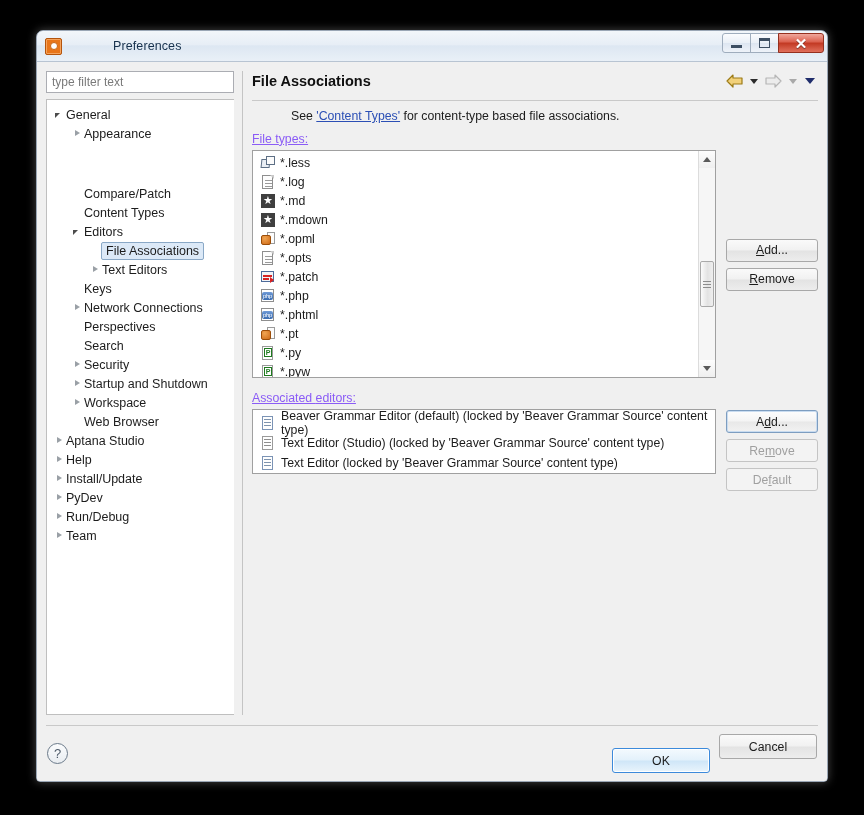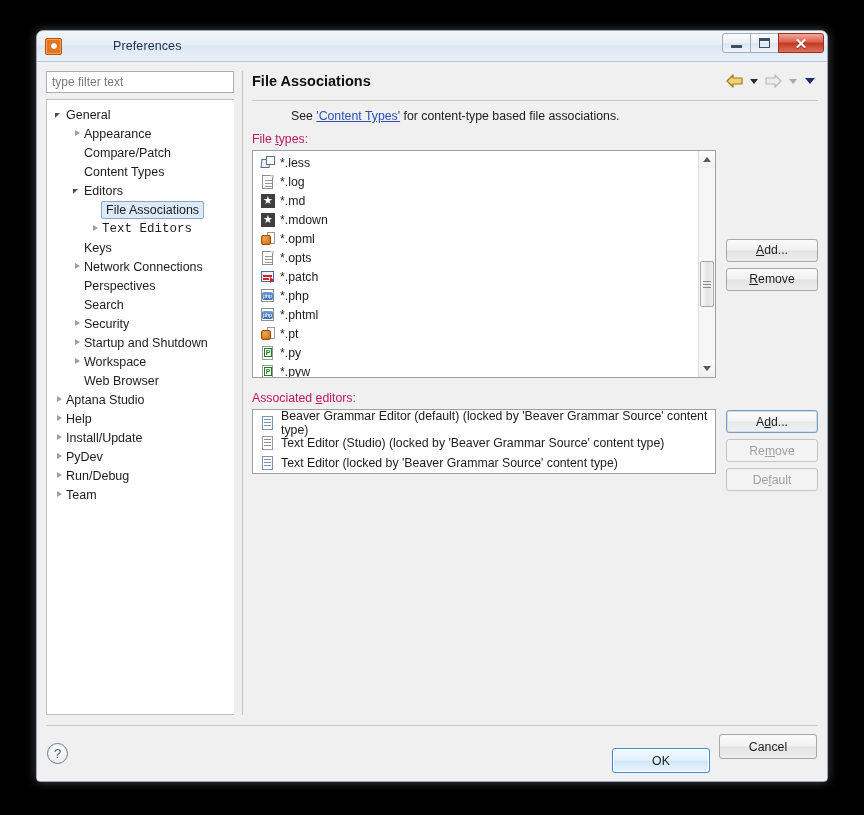--- a/index.html
+++ b/index.html
@@ -234,22 +234,23 @@
   .hint-line {
     font-size: 12.3px;
     color: #1c1c1c;
     margin-bottom: 9px;
     margin-left: 39px;
   }
   .hint-line a { color: #2b4fb5; text-decoration: underline; cursor: pointer; }
 
   .section-label {
     font-size: 12.3px;
-    color: #be185d;
+    color: #8b5cf6;
     margin-bottom: 4px;
+    text-decoration: underline;
   }
   .section-label u { text-decoration: underline; }
 
   
   #filetypes-row { display: flex; align-items: center; }
   #filetypes-list {
     position: relative;
     width: 486px;
     height: 228px;
     background: #ffffff;
@@ -540,37 +541,37 @@
         <input id="filter-input" type="text" placeholder="type filter text" style="">
         <div id="tree-panel">
             <div class="tree-item" style="padding-left: 6px;">
               <span class="tree-arrow expanded"></span>
               <span class="tree-label">General</span>
             </div>
             <div class="tree-item" style="padding-left: 24px;">
               <span class="tree-arrow collapsed"></span>
               <span class="tree-label">Appearance</span>
             </div>
-            <div class="tree-item" style="padding-left: 24px;">
+            <div class="tree-item" style="padding-left: 24px; margin-top: 41px;">
               <span class="tree-arrow "></span>
               <span class="tree-label">Compare/Patch</span>
             </div>
             <div class="tree-item" style="padding-left: 24px;">
               <span class="tree-arrow "></span>
               <span class="tree-label">Content Types</span>
             </div>
             <div class="tree-item" style="padding-left: 24px;">
               <span class="tree-arrow expanded"></span>
               <span class="tree-label">Editors</span>
             </div>
             <div class="tree-item" style="padding-left: 42px;">
               <span class="tree-arrow "></span>
               <span class="tree-label selected">File Associations</span>
             </div>
-            <div class="tree-item" style="padding-left: 42px; font-family: Liberation Mono, monospace;">
+            <div class="tree-item" style="padding-left: 42px;">
               <span class="tree-arrow collapsed"></span>
               <span class="tree-label">Text Editors</span>
             </div>
             <div class="tree-item" style="padding-left: 24px;">
               <span class="tree-arrow "></span>
               <span class="tree-label">Keys</span>
             </div>
             <div class="tree-item" style="padding-left: 24px;">
               <span class="tree-arrow collapsed"></span>
               <span class="tree-label">Network Connections</span>

